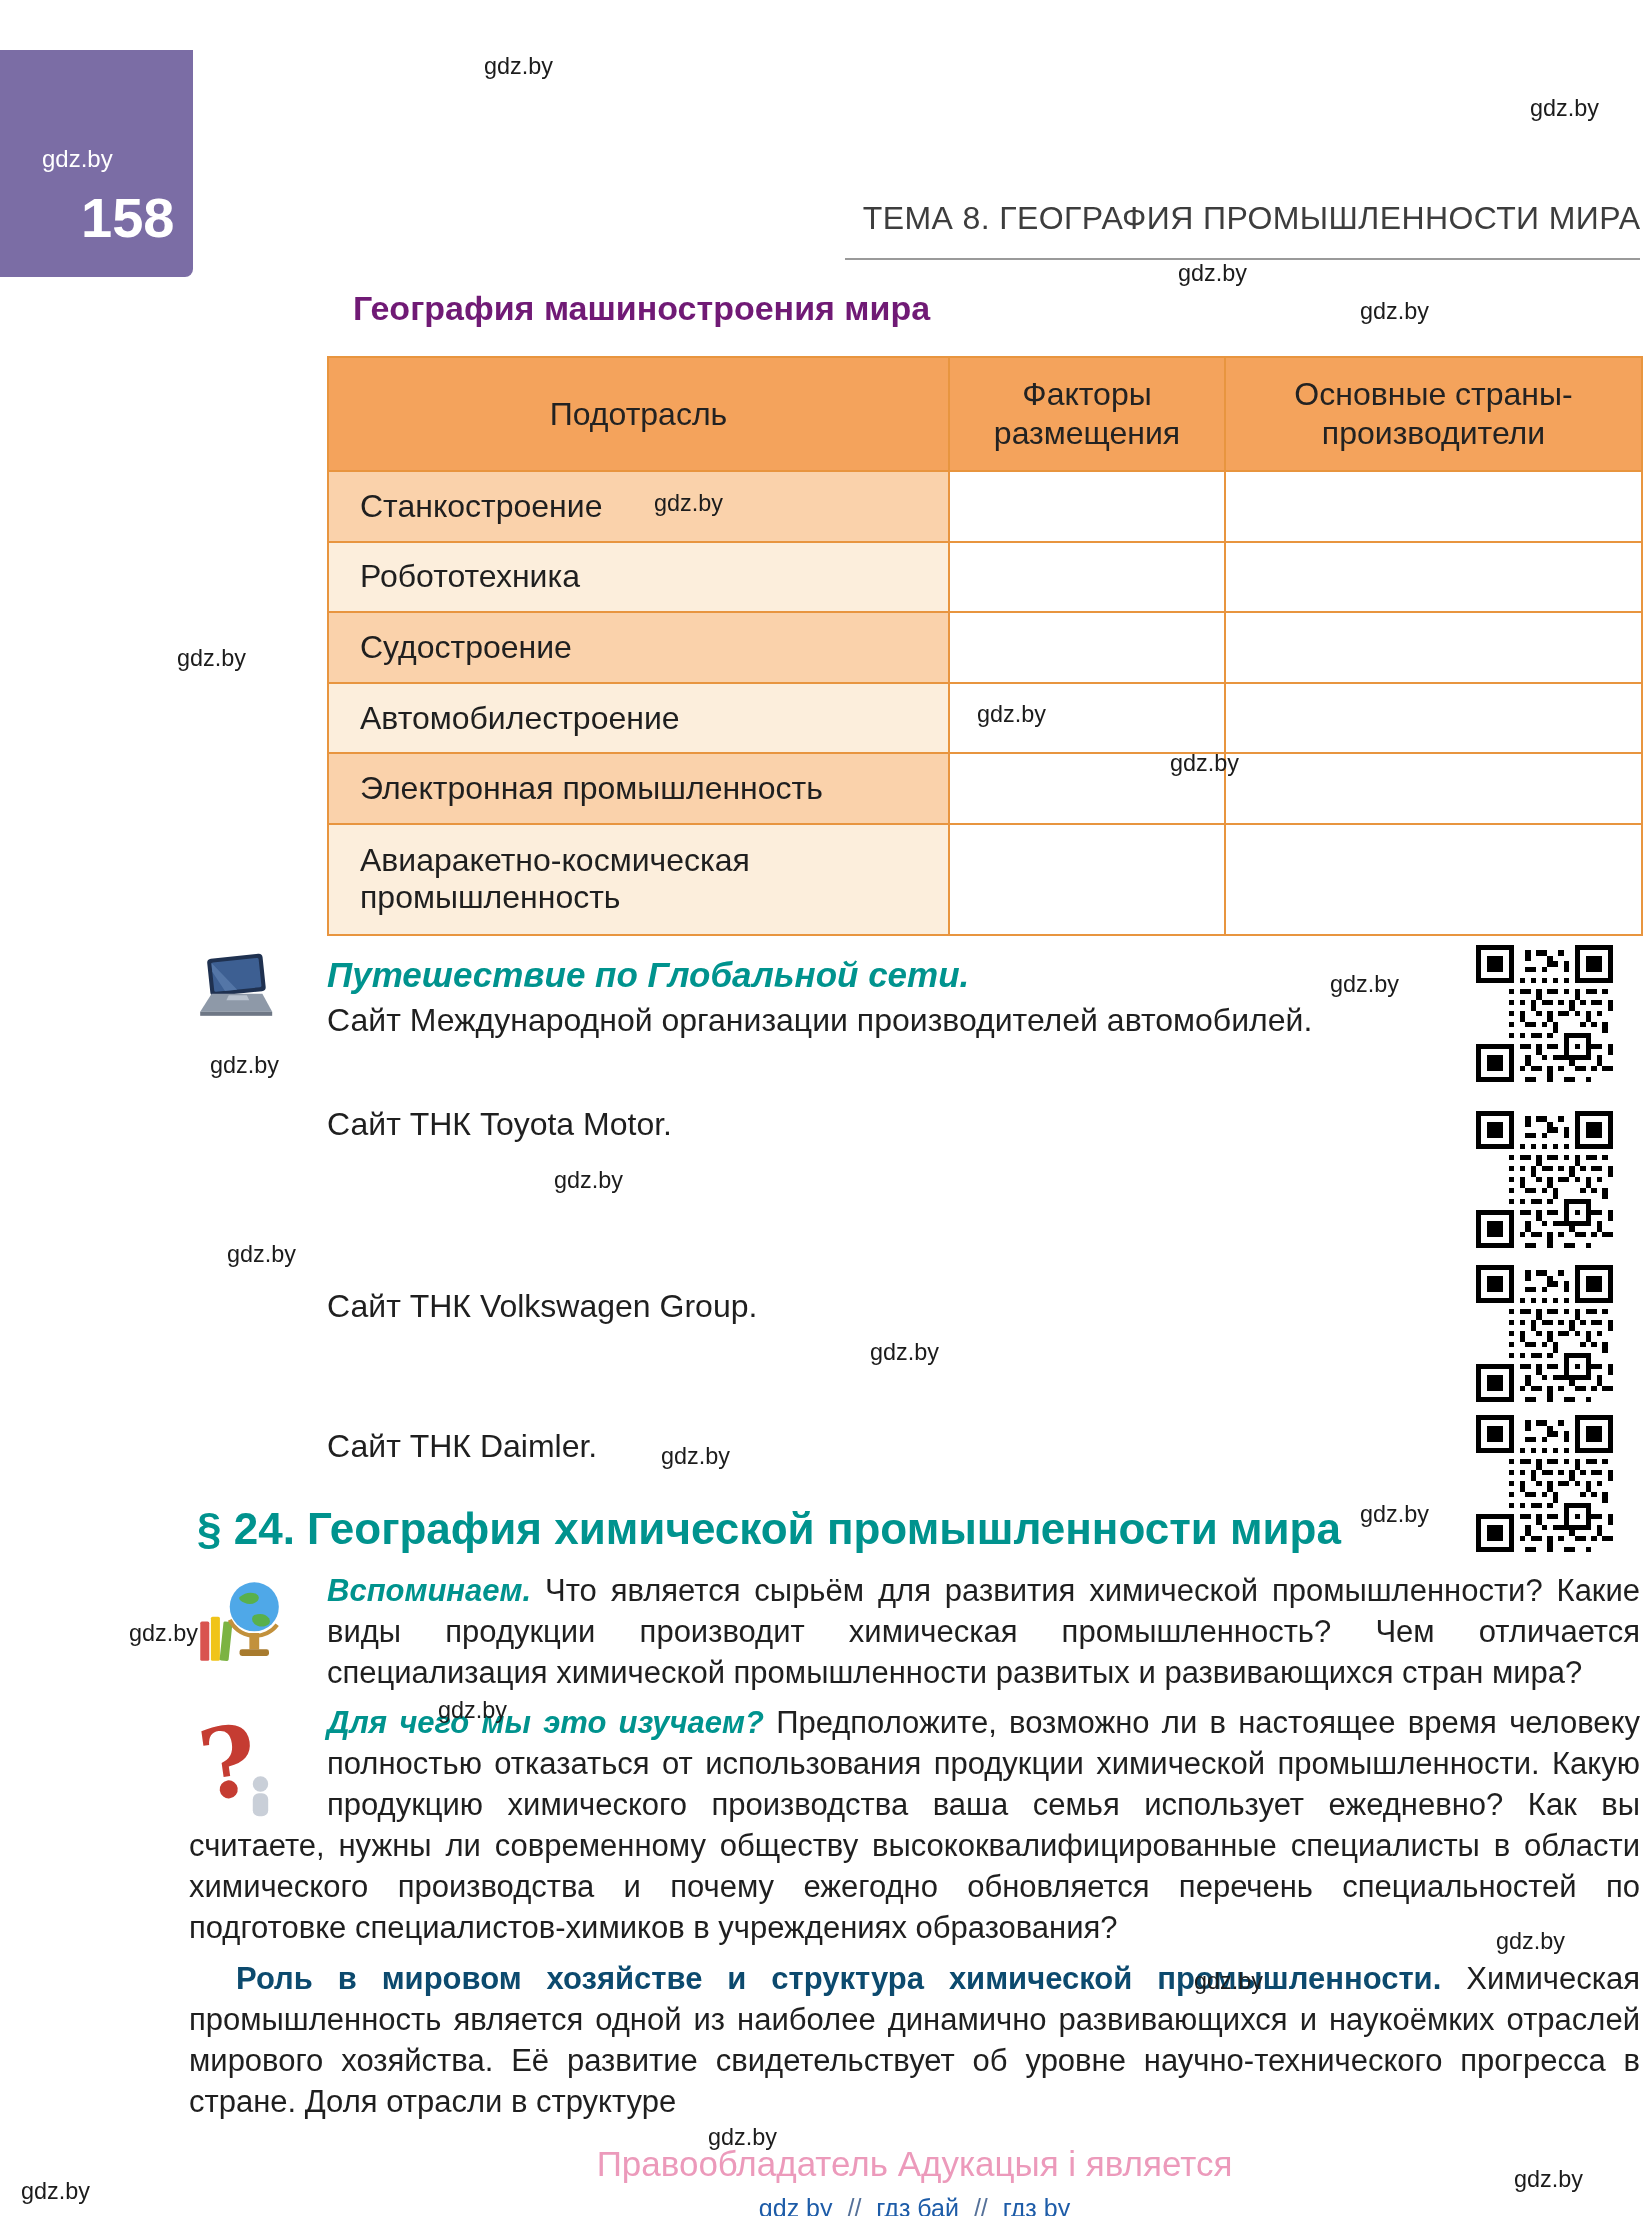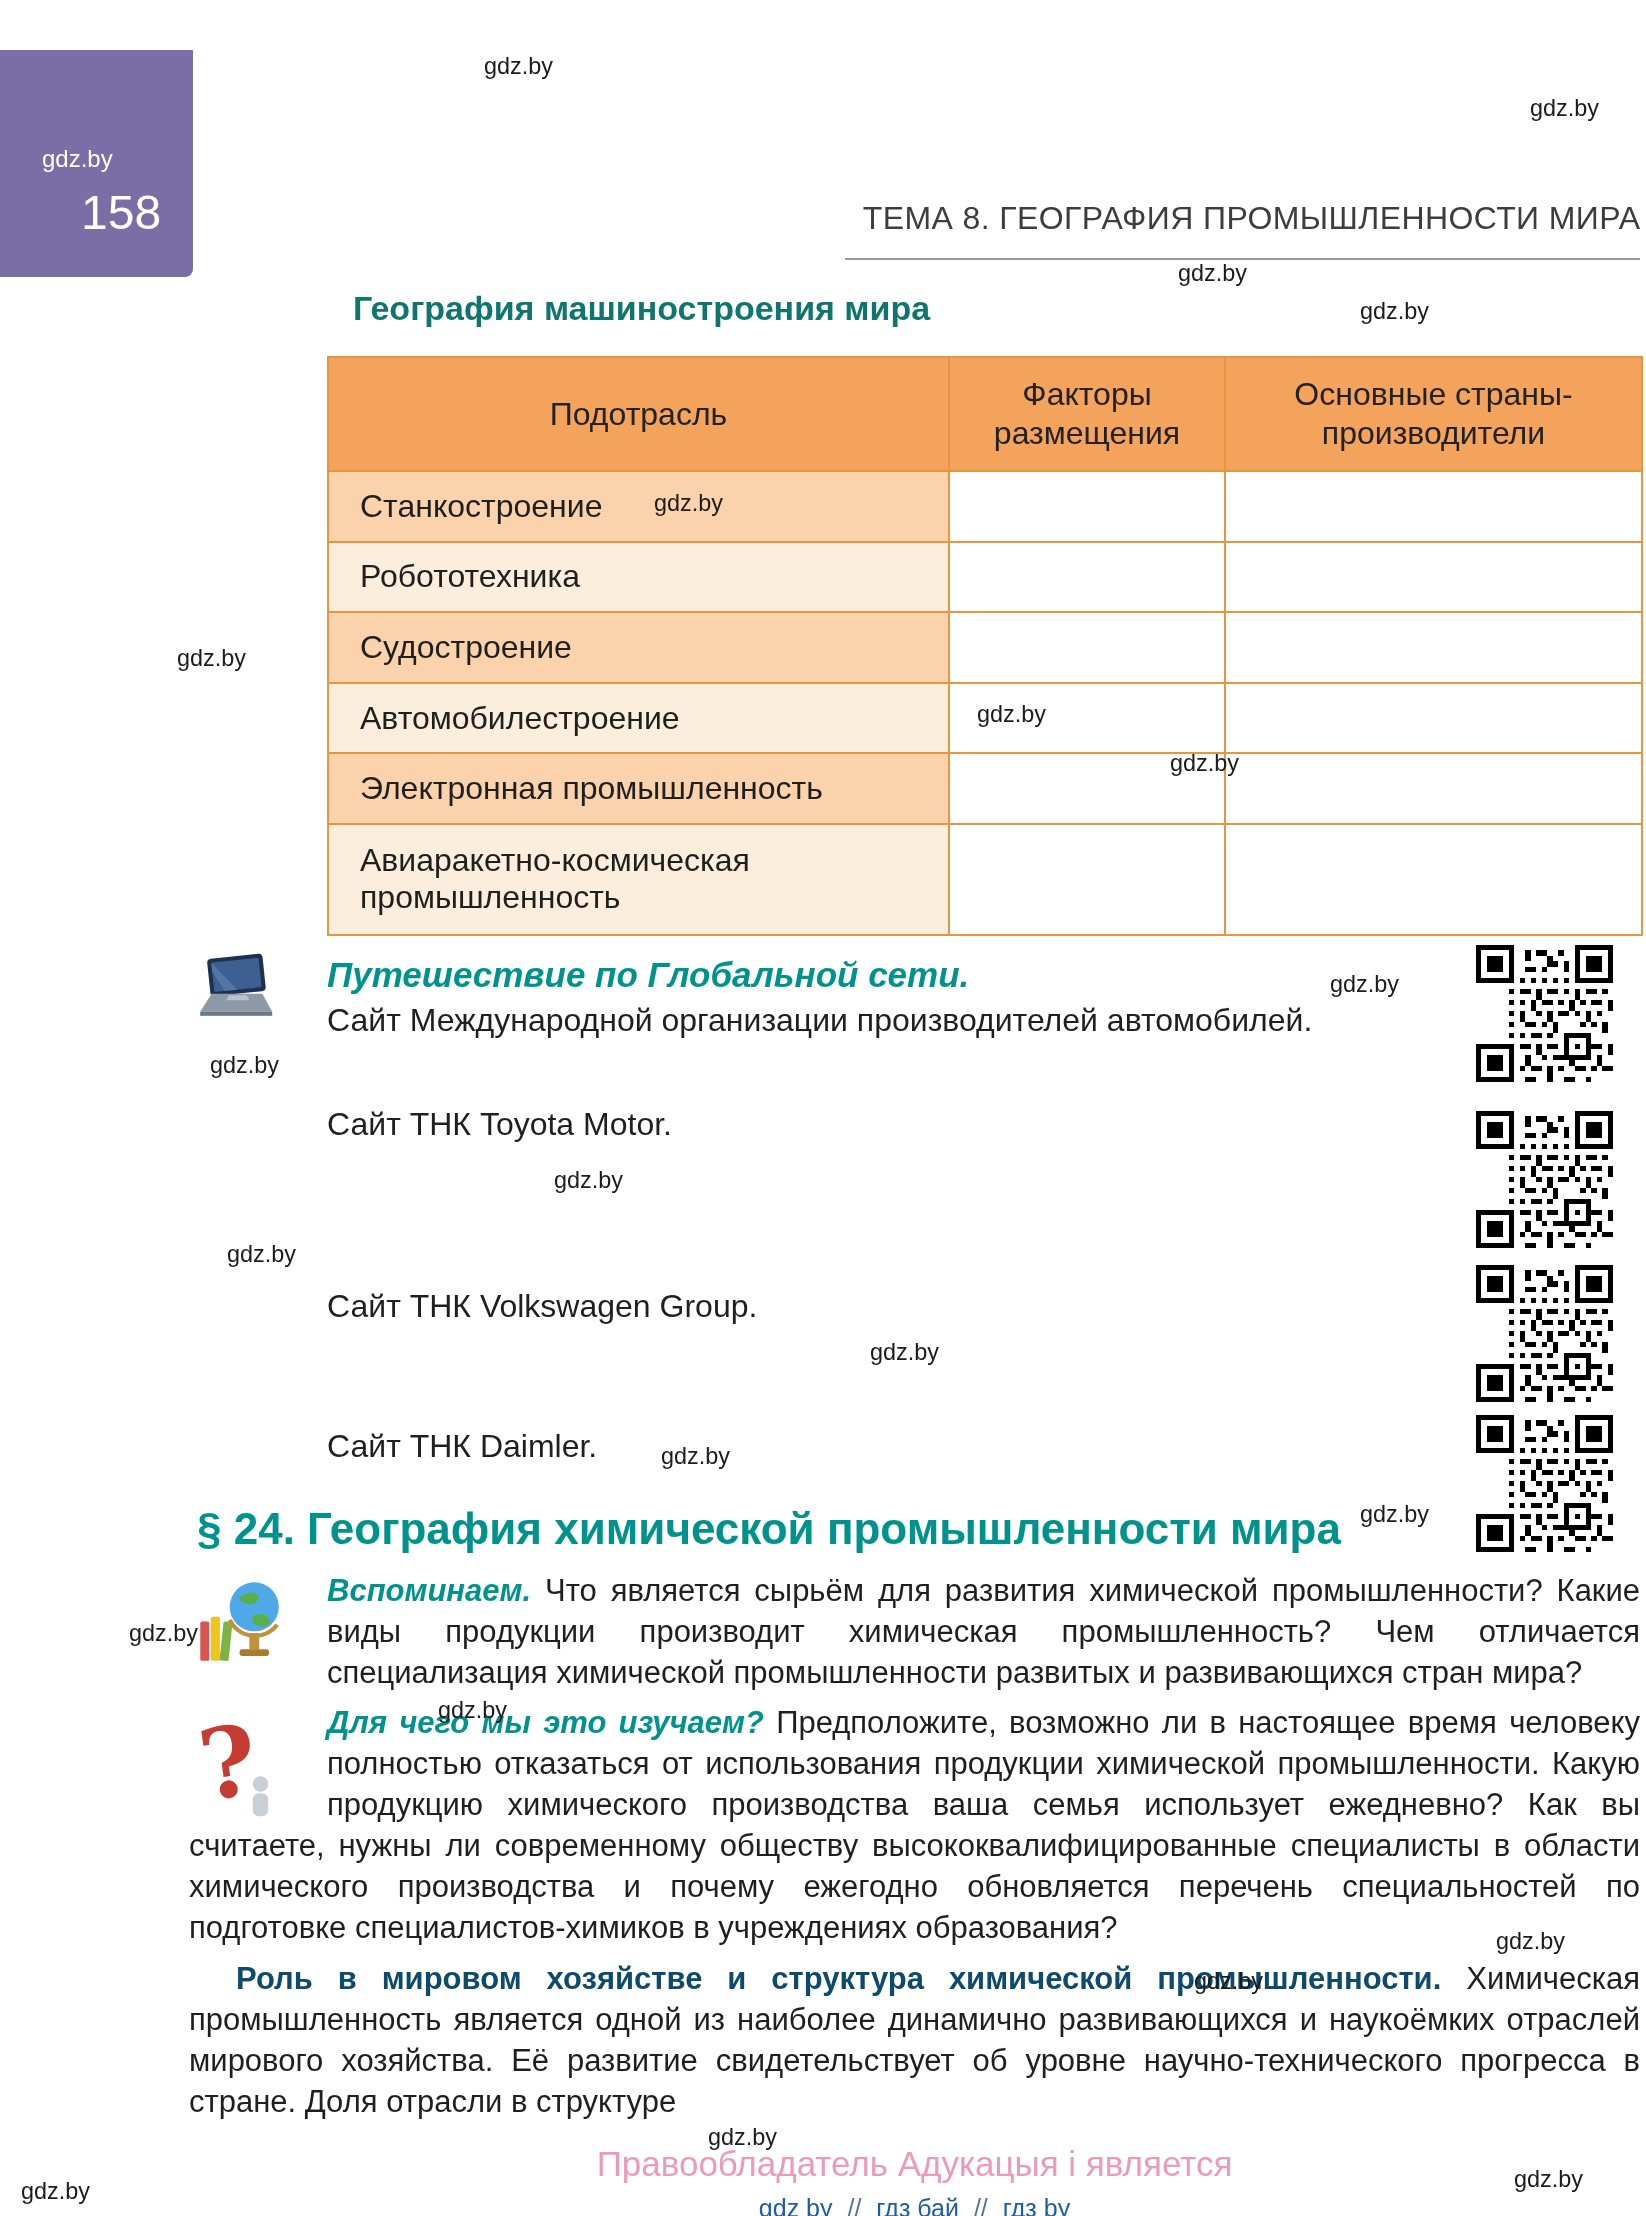--- a/index.html
+++ b/index.html
@@ -9,27 +9,27 @@
   }
   
   .wm { position:absolute; font-size:23.4px; color:#1c1c1c; z-index:40; white-space:nowrap; }
   
   .banner { position:absolute; top:6.4px; left:0; width:100%; padding-left:169px; box-sizing:border-box;
             text-align:center; font-size:23.4px; color:#00A651; }
   
   .badge { position:absolute; left:0; top:50px; width:193px; height:227px; background:#7B6DA5;
            border-radius:0 0 8px 0; z-index:10; }
   .badge .bwm { position:absolute; left:42px; top:95px; font-size:24px; color:#ffffff; }
-  .badge .bnum { position:absolute; left:81px; top:135px; font-size:48px; font-weight:normal; color:#ffffff; }
+  .badge .bnum { position:absolute; left:81px; top:135px; font-size:56px; font-weight:bold; color:#ffffff; }
   
   .tema { position:absolute; right:6.4px; top:200px; font-size:32px; color:#3d3d3d; letter-spacing:0.4px; }
   .rule { position:absolute; left:845px; top:258px; width:795px; height:1.6px; background:#9a9a9a; }
   
   .tbl-title { position:absolute; left:327px; top:289px; width:629px; text-align:center;
-               font-size:34px; font-weight:bold; color:#0f766e; }
+               font-size:34px; font-weight:bold; color:#701a75; }
   table.geo { position:absolute; left:327px; top:356px; width:1314px; border-collapse:collapse; table-layout:fixed; }
   table.geo th, table.geo td { border:2.4px solid #E8953F; }
   table.geo th { background:#F4A35C; font-size:32px; font-weight:400; color:#222; text-align:center;
                  line-height:39px; height:112px; padding:0 8px; }
   table.geo td { font-size:32px; color:#1f1f1f; }
   td.c1 { padding:11.3px 16px 11.3px 31px; height:46px; }
   tr.odd  td.c1 { background:#FAD2AB; }
   tr.even td.c1 { background:#FCEEDC; }
   td.c2, td.c3 { background:#ffffff; }
   tr.tall td.c1 { height:86px; }

